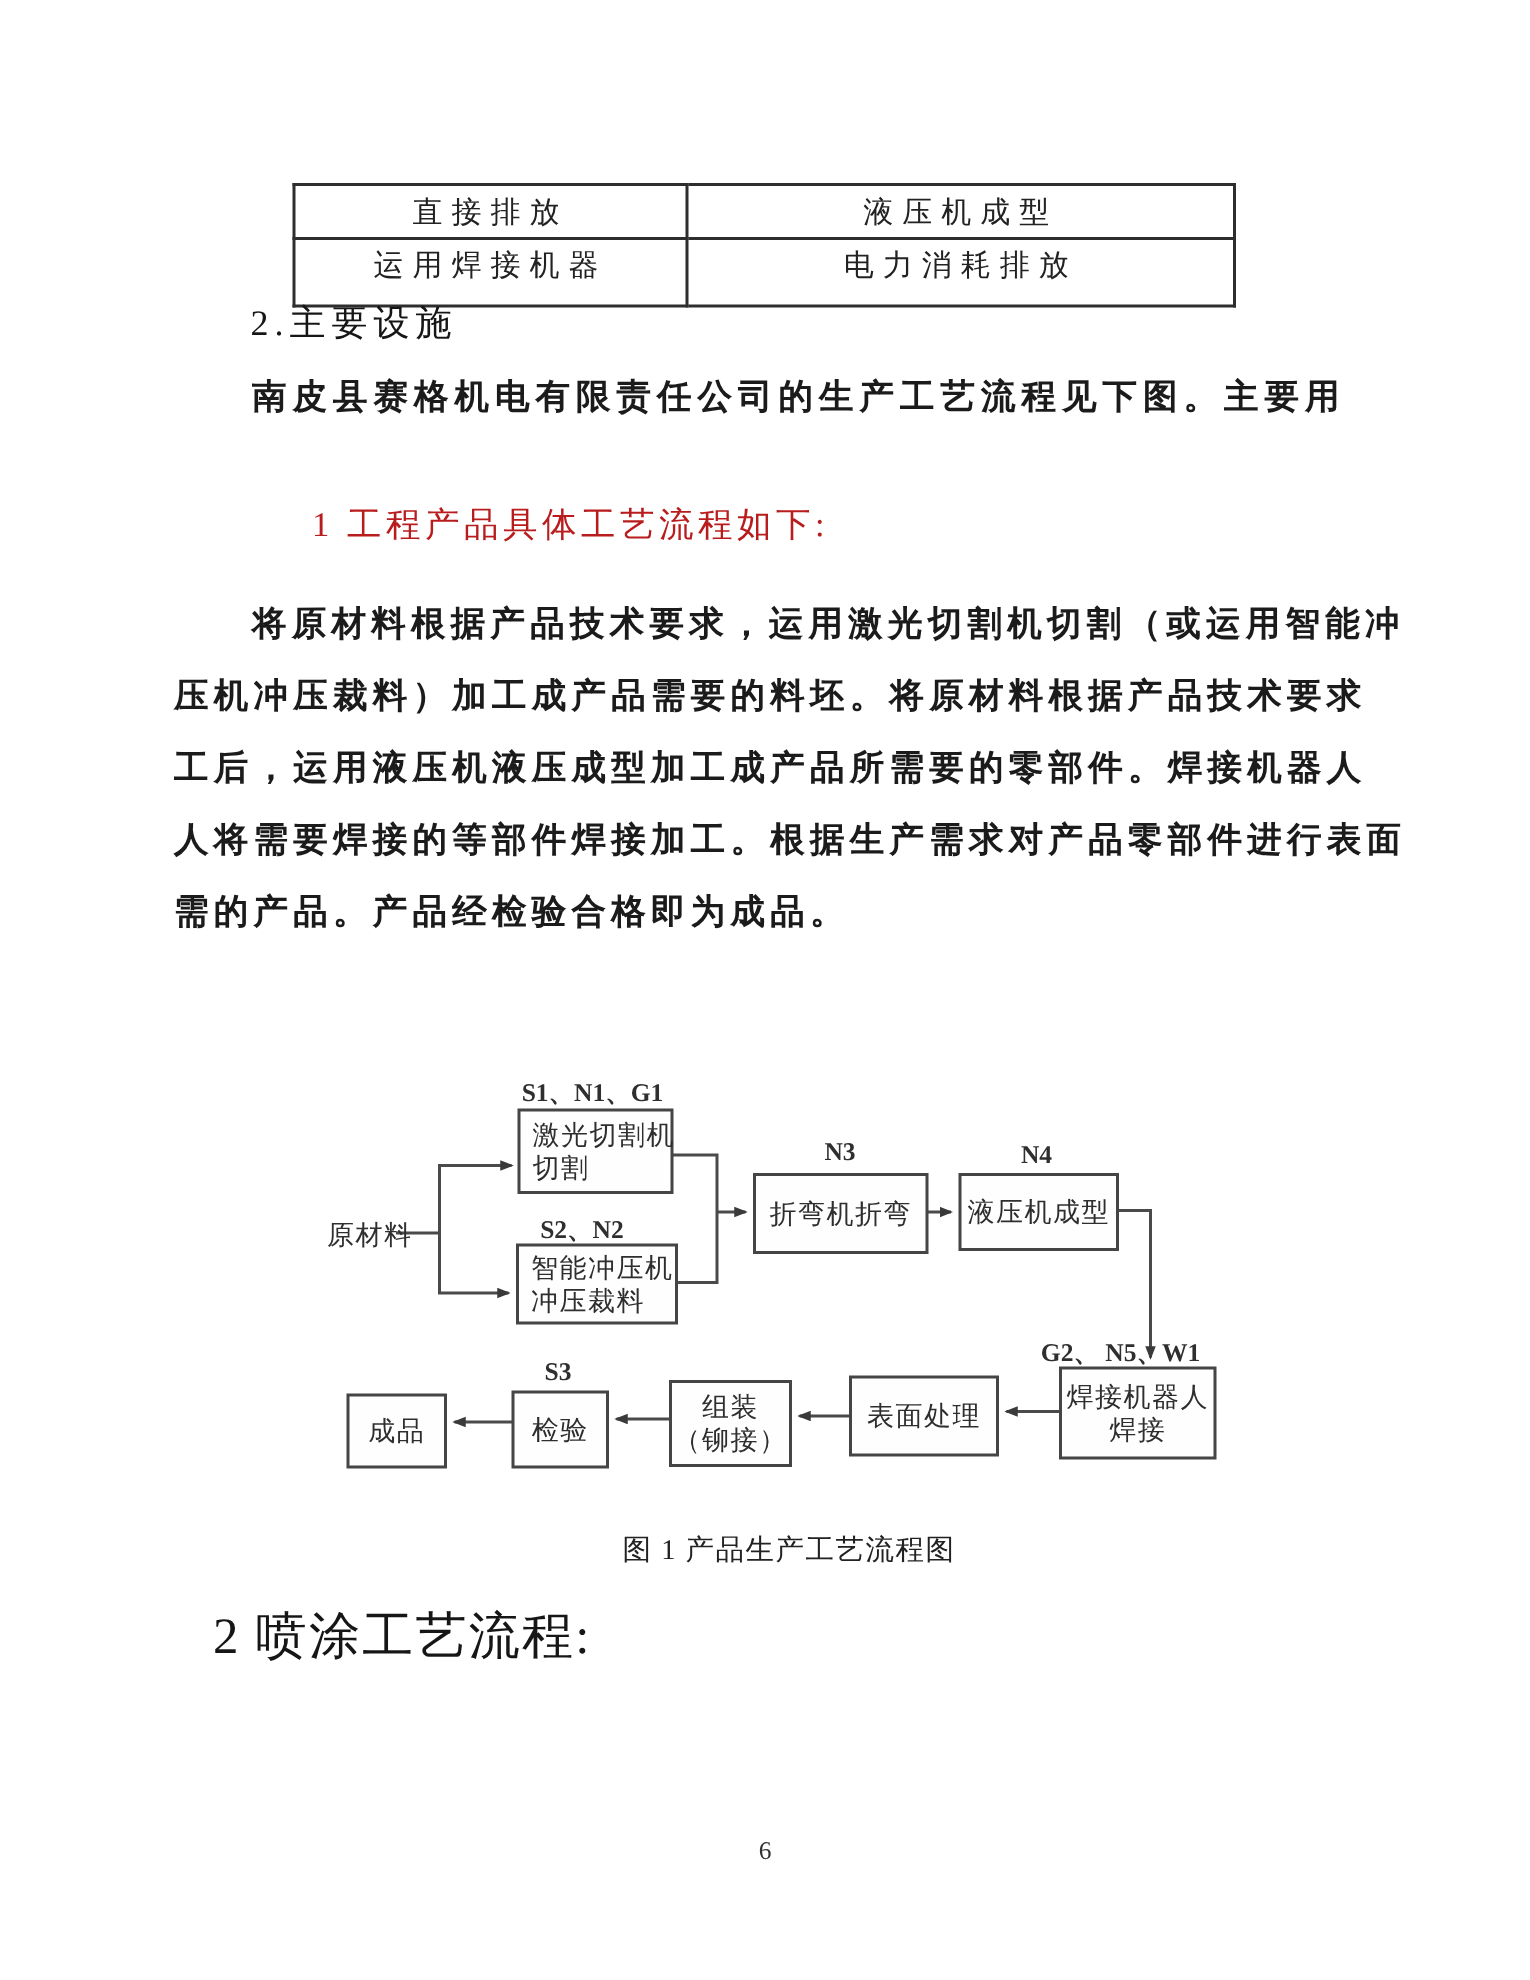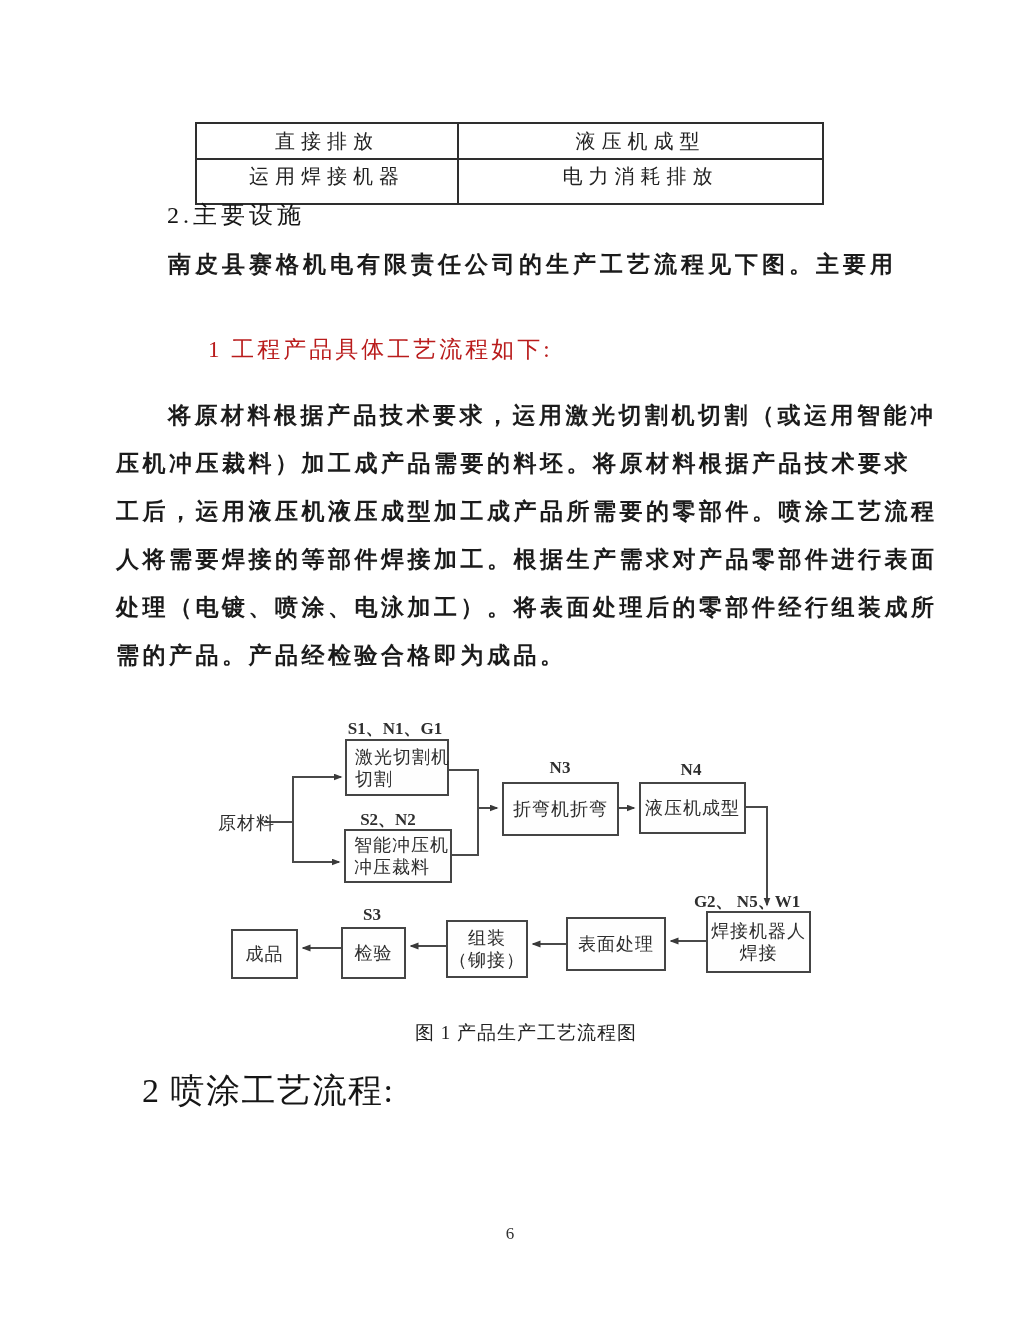--- a/index.html
+++ b/index.html
@@ -78,23 +78,22 @@
 
   <div class="para p1">
     <div class="line indent1">南皮县赛格机电有限责任公司的生产工艺流程见下图。主要用</div>
   </div>
 
   <div class="h-sub1">1 工程产品具体工艺流程如下:</div>
 
   <div class="para p2">
     <div class="line indent1">将原材料根据产品技术要求，运用激光切割机切割（或运用智能冲</div>
     <div class="line">压机冲压裁料）加工成产品需要的料坯。将原材料根据产品技术要求</div>
-    <div class="line">工后，运用液压机液压成型加工成产品所需要的零部件。喷涂工艺流程</div>
+    <div class="line">工后，运用液压机液压成型加工成产品所需要的零部件。焊接机器人</div>
     <div class="line">人将需要焊接的等部件焊接加工。根据生产需求对产品零部件进行表面</div>
-    <div class="line">处理（电镀、喷涂、电泳加工）。将表面处理后的零部件经行组装成所</div>
     <div class="line">需的产品。产品经检验合格即为成品。</div>
   </div>
 
   <svg id="flow-svg" width="660" height="300" viewBox="180 695 660 300" xmlns="http://www.w3.org/2000/svg">
     <defs>
       <marker id="arrow" markerWidth="9" markerHeight="8" refX="7.5" refY="3.5" orient="auto" markerUnits="userSpaceOnUse">
         <path d="M0,0 L9,3.5 L0,7 Z" fill="#3a3a3a"></path>
       </marker>
     </defs>
     <g id="flow-edges">

